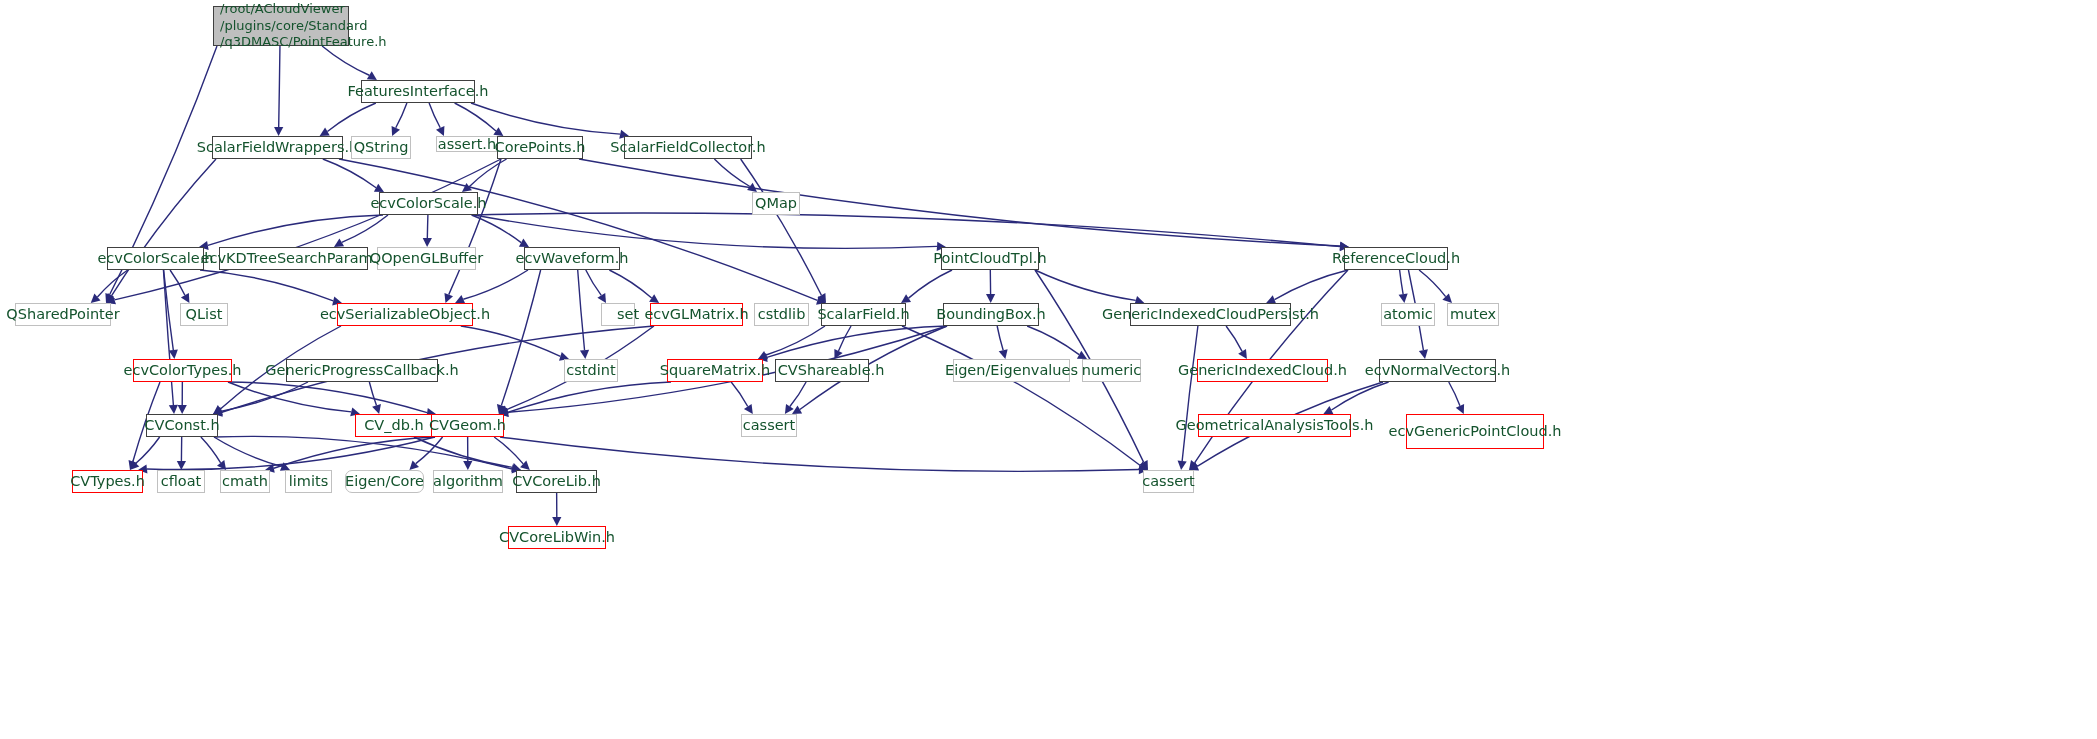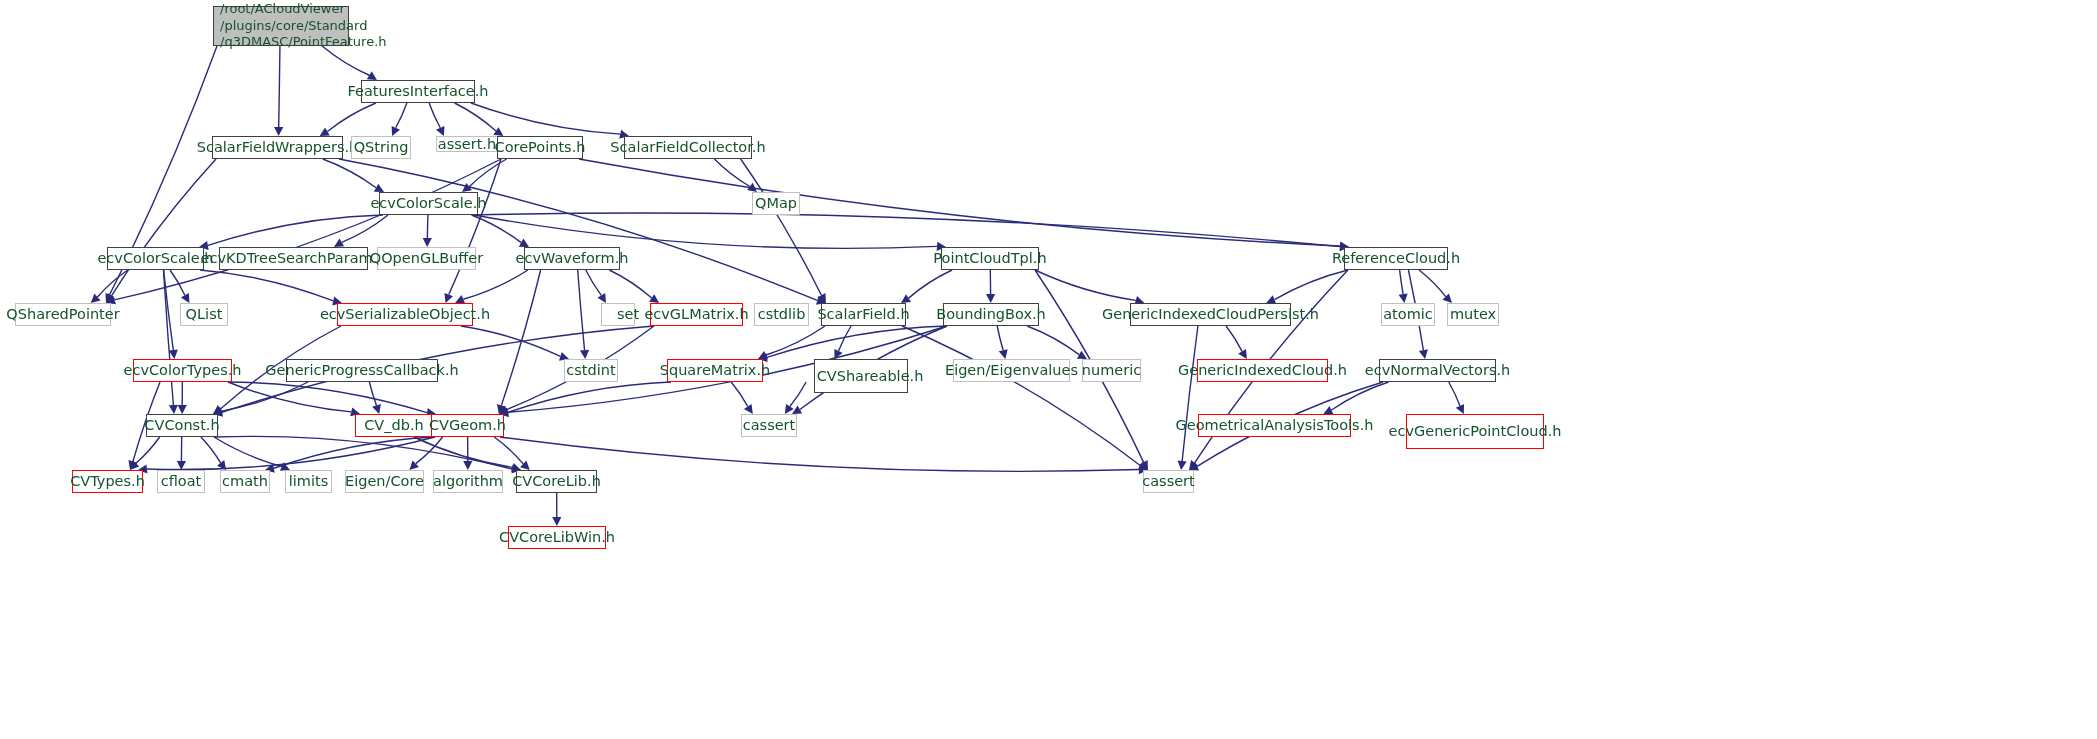--- a/index.html
+++ b/index.html
@@ -208,33 +208,33 @@
     <div class="node n-plain" style="left: 754px; top: 303px; width: 55px; height: 23px;">cstdlib</div>
     <div class="node n-bold" style="left: 821px; top: 303px; width: 85px; height: 23px; text-align: right;">ScalarField.h</div>
     <div class="node n-bold" style="left: 943px; top: 303px; width: 96px; height: 23px;">BoundingBox.h</div>
     <div class="node n-bold" style="left: 1130px; top: 303px; width: 161px; height: 23px;">GenericIndexedCloudPersist.h</div>
     <div class="node n-plain" style="left: 1381px; top: 303px; width: 54px; height: 23px;">atomic</div>
     <div class="node n-plain" style="left: 1447px; top: 303px; width: 52px; height: 23px;">mutex</div>
     <div class="node n-red" style="left: 133px; top: 359px; width: 99px; height: 23px;">ecvColorTypes.h</div>
     <div class="node n-bold" style="left: 286px; top: 359px; width: 152px; height: 23px;">GenericProgressCallback.h</div>
     <div class="node n-plain" style="left: 564px; top: 359px; width: 54px; height: 23px;">cstdint</div>
     <div class="node n-red" style="left: 667px; top: 359px; width: 96px; height: 23px;">SquareMatrix.h</div>
-    <div class="node n-bold" style="left: 814px; top: 359px; width: 94px; height: 34px; padding-left: 18px;">CVShareable.h</div>
+    <div class="node n-bold" style="left: 775px; top: 359px; width: 94px; height: 23px; padding-left: 18px;">CVShareable.h</div>
     <div class="node n-plain" style="left: 953px; top: 359px; width: 117px; height: 23px;">Eigen/Eigenvalues</div>
     <div class="node n-plain" style="left: 1082px; top: 359px; width: 59px; height: 23px;">numeric</div>
     <div class="node n-red" style="left: 1197px; top: 359px; width: 131px; height: 23px;">GenericIndexedCloud.h</div>
     <div class="node n-bold" style="left: 1379px; top: 359px; width: 117px; height: 23px;">ecvNormalVectors.h</div>
     <div class="node n-bold" style="left: 146px; top: 414px; width: 72px; height: 23px;">CVConst.h</div>
     <div class="node n-red" style="left: 355px; top: 414px; width: 78px; height: 23px;">CV_db.h</div>
     <div class="node n-red" style="left: 431px; top: 414px; width: 73px; height: 23px;">CVGeom.h</div>
     <div class="node n-plain" style="left: 741px; top: 414px; width: 56px; height: 23px;">cassert</div>
     <div class="node n-red" style="left: 1198px; top: 414px; width: 153px; height: 23px;">GeometricalAnalysisTools.h</div>
     <div class="node n-red" style="left: 1406px; top: 414px; width: 138px; height: 35px;">ecvGenericPointCloud.h</div>
     <div class="node n-red" style="left: 72px; top: 470px; width: 71px; height: 23px;">CVTypes.h</div>
     <div class="node n-plain" style="left: 157px; top: 470px; width: 48px; height: 23px;">cfloat</div>
     <div class="node n-plain" style="left: 220px; top: 470px; width: 50px; height: 23px;">cmath</div>
     <div class="node n-plain" style="left: 285px; top: 470px; width: 47px; height: 23px;">limits</div>
-    <div class="node n-plain" style="left: 345px; top: 470px; width: 79px; height: 23px;">Eigen/Core</div>
+    <div class="node n-plain" style="left: 345px; top: 470px; width: 79px; height: 23px; border-radius: 7px;">Eigen/Core</div>
     <div class="node n-plain" style="left: 433px; top: 470px; width: 70px; height: 23px;">algorithm</div>
     <div class="node n-bold" style="left: 516px; top: 470px; width: 81px; height: 23px;">CVCoreLib.h</div>
     <div class="node n-plain" style="left: 1143px; top: 470px; width: 51px; height: 23px;">cassert</div>
     <div class="node n-red" style="left: 508px; top: 526px; width: 98px; height: 23px;">CVCoreLibWin.h</div>
   </div>
 
 </body></html>

